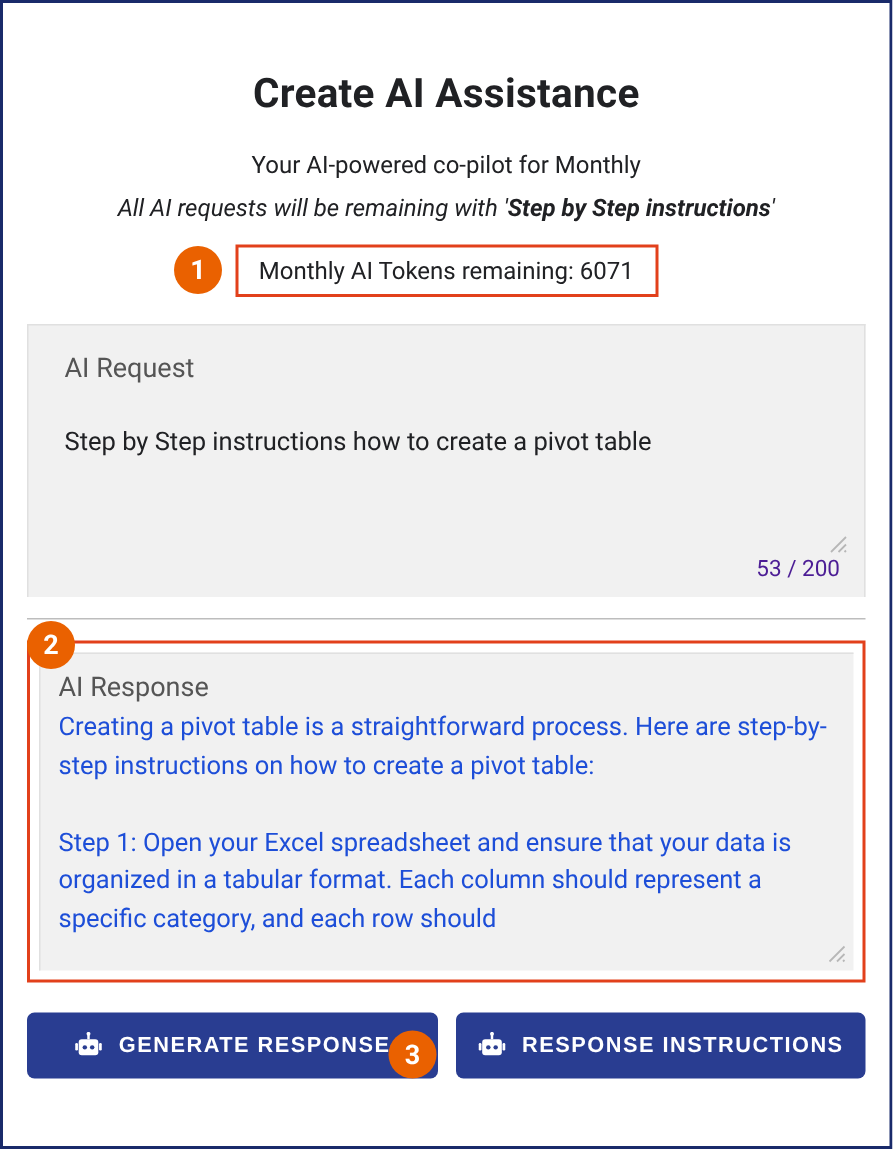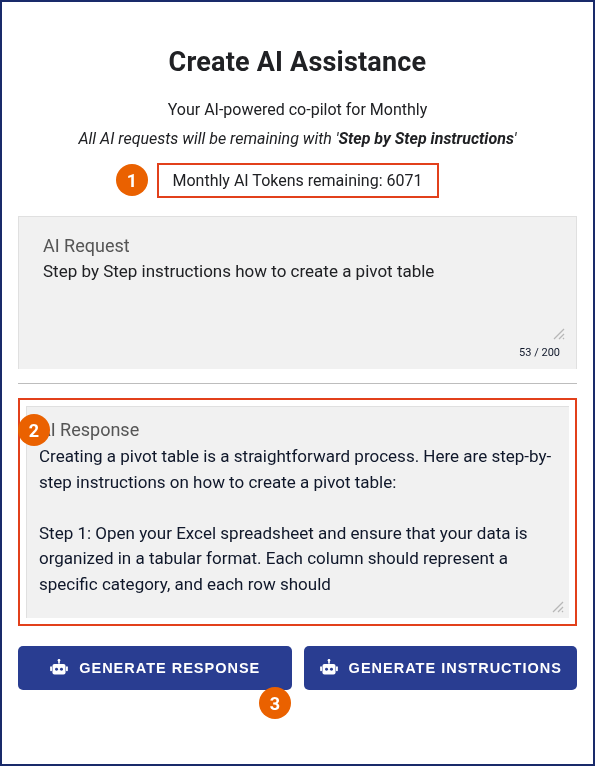--- a/index.html
+++ b/index.html
@@ -88,34 +88,35 @@
     font-size: 17px;
     color: #202124;
     width: 100%;
     border: none;
     background: transparent;
     resize: none;
     outline: none;
     padding: 0;
     height: 76px;
     line-height: 1.35;
+    margin-top: 24px;
   }
   .resize-grip {
     position: absolute;
     right: 10px;
     bottom: 28px;
     width: 14px;
     height: 14px;
     pointer-events: none;
     opacity: 0.55;
   }
   .char-count {
     text-align: right;
-    font-size: 11px;
-    color: #0f172a;
+    font-size: 15px;
+    color: #4c1d95;
     margin-top: 6px;
   }
   .divider {
     border: none;
     border-top: 1px solid #bdbdbd;
     margin: 14px 0 6px 0;
   }
 
   .response-wrap {
     position: relative;
@@ -131,21 +132,21 @@
     padding: 12px 4px 8px 12px;
     height: 212px;
     display: flex;
     flex-direction: column;
   }
   .response-scroll {
     flex: 1 1 auto;
     overflow-y: scroll;
     font-size: 17px;
     line-height: 1.5;
-    color: #0f172a;
+    color: #1d4ed8;
     padding-right: 10px;
     white-space: pre-wrap;
   }
   .response-scroll::-webkit-scrollbar { width: 10px; }
   .response-scroll::-webkit-scrollbar-track { background: #e6e6e6; }
   .response-scroll::-webkit-scrollbar-thumb { background: #b7b7b7; border-radius: 2px; }
   .resize-grip2 {
     position: absolute;
     right: 4px;
     bottom: 4px;
@@ -244,17 +245,17 @@
     <button class="btn">
       <svg width="20" height="18" viewBox="0 0 24 22" fill="none">
         <rect x="4" y="6" width="16" height="13" rx="2.5" fill="#fff"></rect>
         <circle cx="9" cy="12.5" r="1.8" fill="#293D91"></circle>
         <circle cx="15" cy="12.5" r="1.8" fill="#293D91"></circle>
         <rect x="11" y="1" width="2" height="5" rx="1" fill="#fff"></rect>
         <circle cx="12" cy="1.5" r="1.6" fill="#fff"></circle>
         <rect x="1.2" y="9" width="2.2" height="6" rx="1" fill="#fff"></rect>
         <rect x="20.6" y="9" width="2.2" height="6" rx="1" fill="#fff"></rect>
       </svg>
-      <span>GENERATE INSTRUCTIONS</span>
+      <span>RESPONSE INSTRUCTIONS</span>
     </button>
   </div>
 
 </div>
 
 </body></html>

